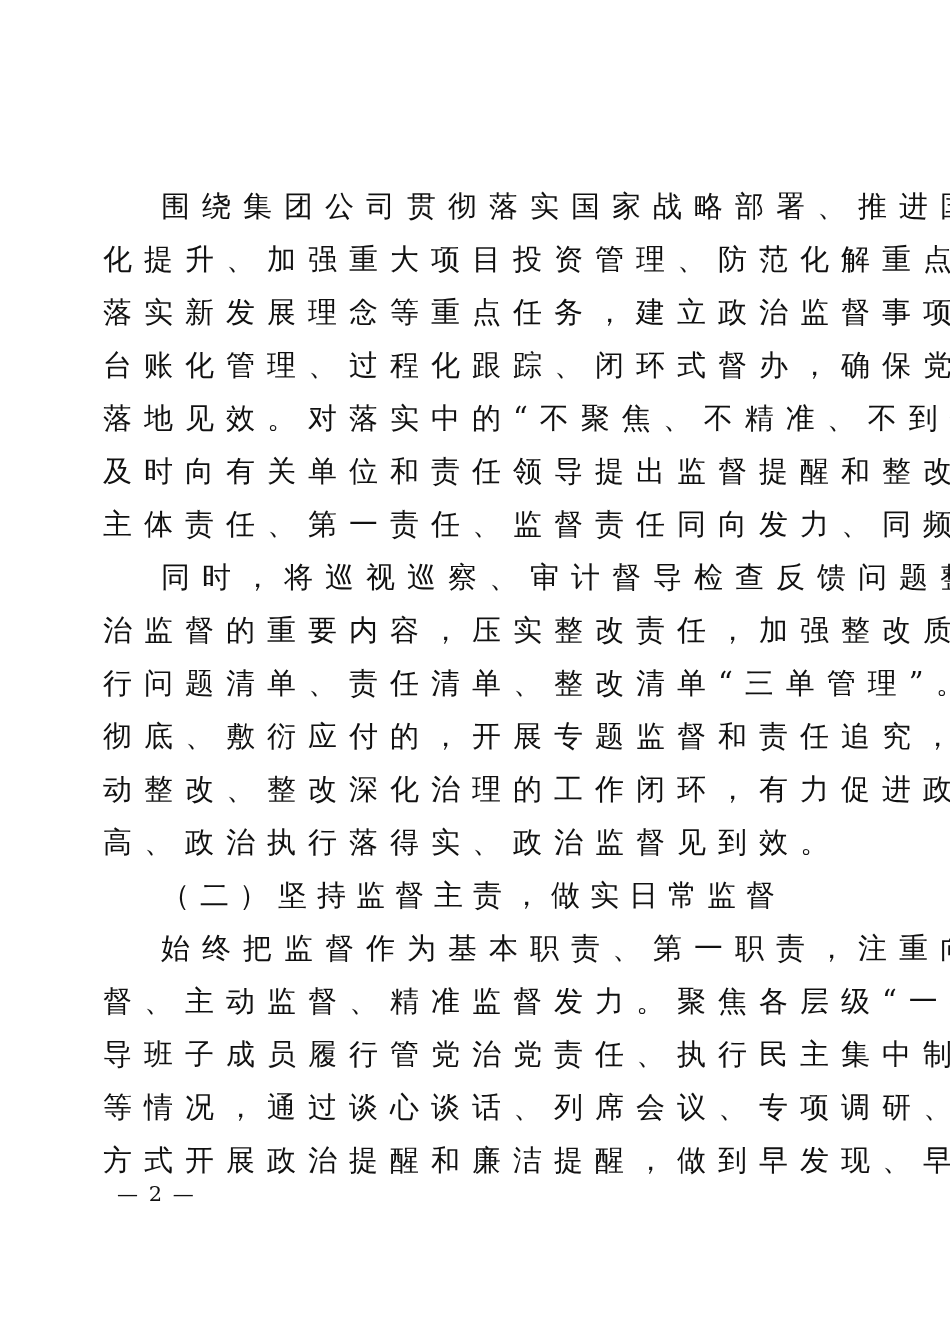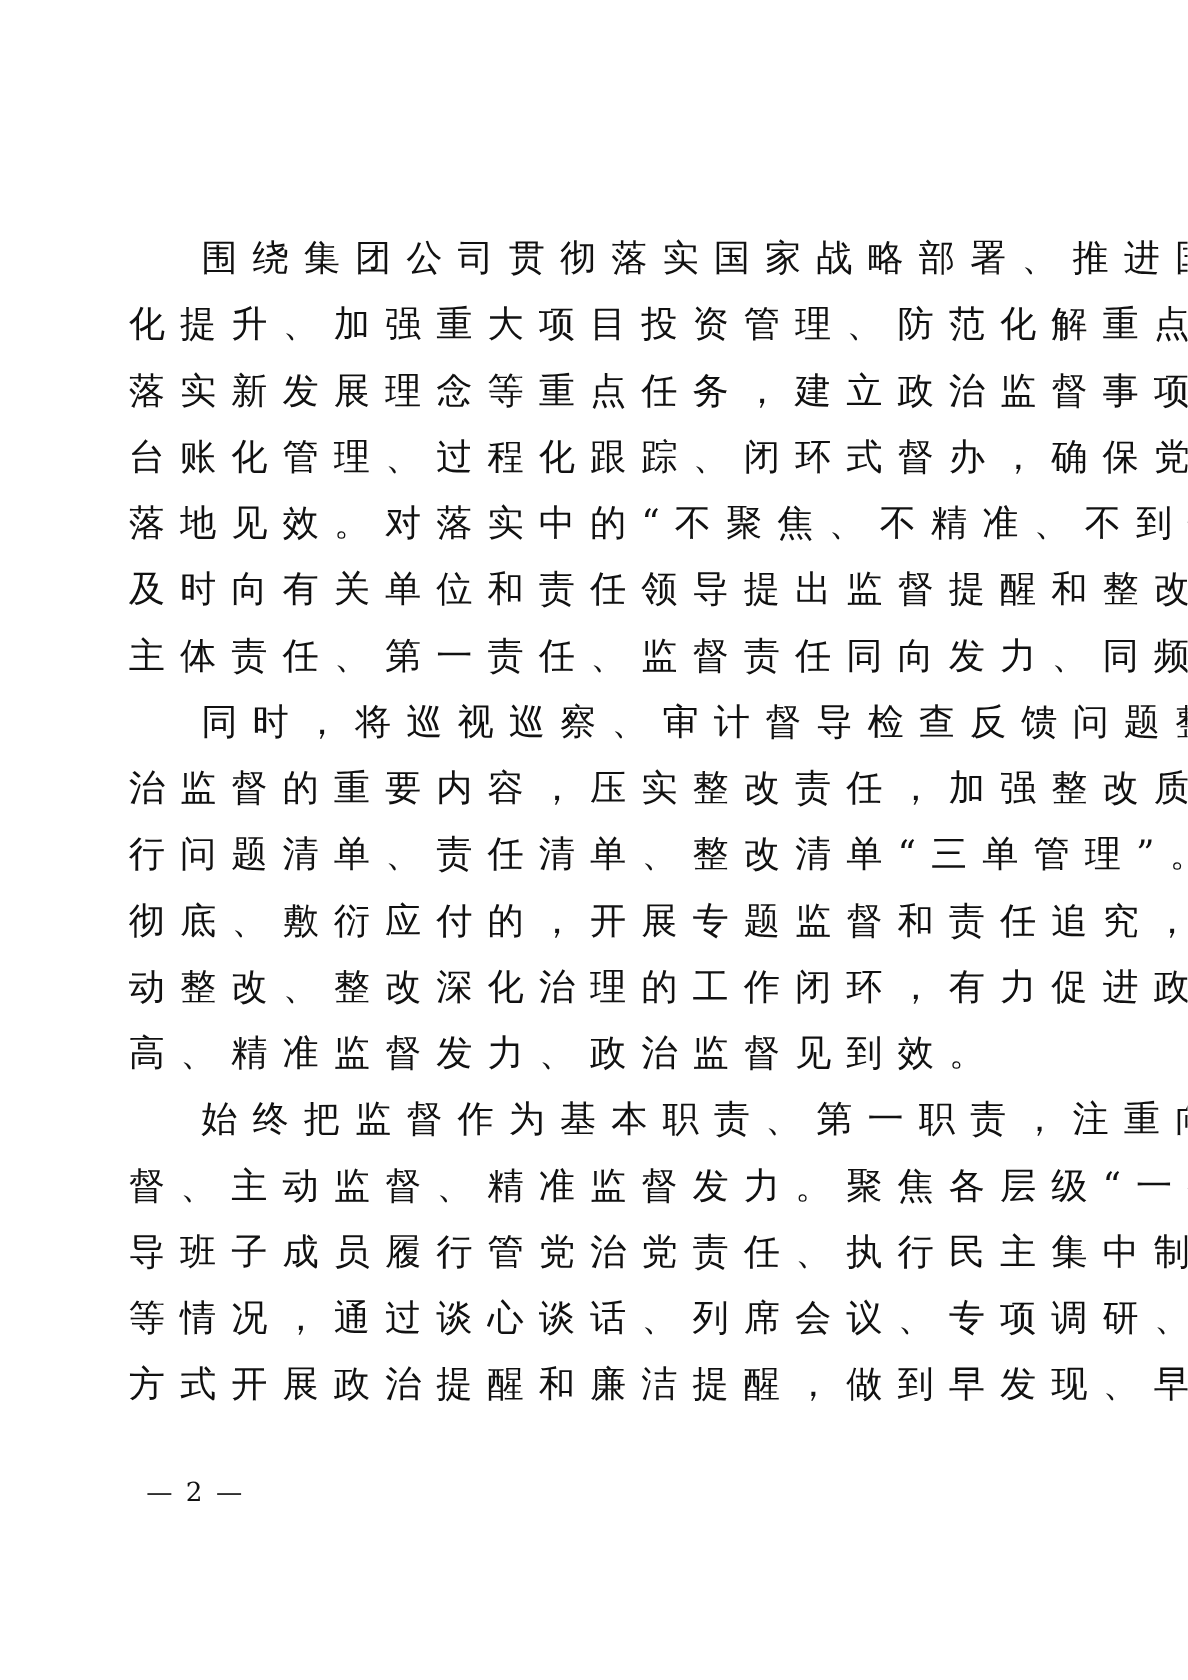--- a/index.html
+++ b/index.html
@@ -64,21 +64,22 @@
     <div class="line">落实新发展理念等重点任务，建立政治监督事项清单，实行</div>
     <div class="line">台账化管理、过程化跟踪、闭环式督办，确保党委决策部署</div>
     <div class="line">落地见效。对落实中的“不聚焦、不精准、不到位”问题，</div>
     <div class="line">及时向有关单位和责任领导提出监督提醒和整改要求，推动</div>
     <div class="line">主体责任、第一责任、监督责任同向发力、同频共振。</div>
     <div class="line indent">同时，将巡视巡察、审计督导检查反馈问题整改作为政</div>
     <div class="line">治监督的重要内容，压实整改责任，加强整改质效评估，实</div>
     <div class="line">行问题清单、责任清单、整改清单“三单管理”。对整改不</div>
     <div class="line">彻底、敷衍应付的，开展专题监督和责任追究，形成监督推</div>
     <div class="line">动整改、整改深化治理的工作闭环，有力促进政治判断站得</div>
-    <div class="line">高、精准监督发力、政治监督见到效。</div>
+    <div class="line">高、政治执行落得实、政治监督见到效。</div>
+    <div class="line heading">（二）坚持监督主责，做实日常监督</div>
     <div class="line indent">始终把监督作为基本职责、第一职责，注重向日常监</div>
     <div class="line">督、主动监督、精准监督发力。聚焦各层级“一把手”和领</div>
     <div class="line">导班子成员履行管党治党责任、执行民主集中制、廉洁从业</div>
     <div class="line">等情况，通过谈心谈话、列席会议、专项调研、述责述廉等</div>
     <div class="line">方式开展政治提醒和廉洁提醒，做到早发现、早纠偏、早制</div>
   </div>
   <div class="page-number">— 2 —</div>
 </div>
 
 </body></html>

